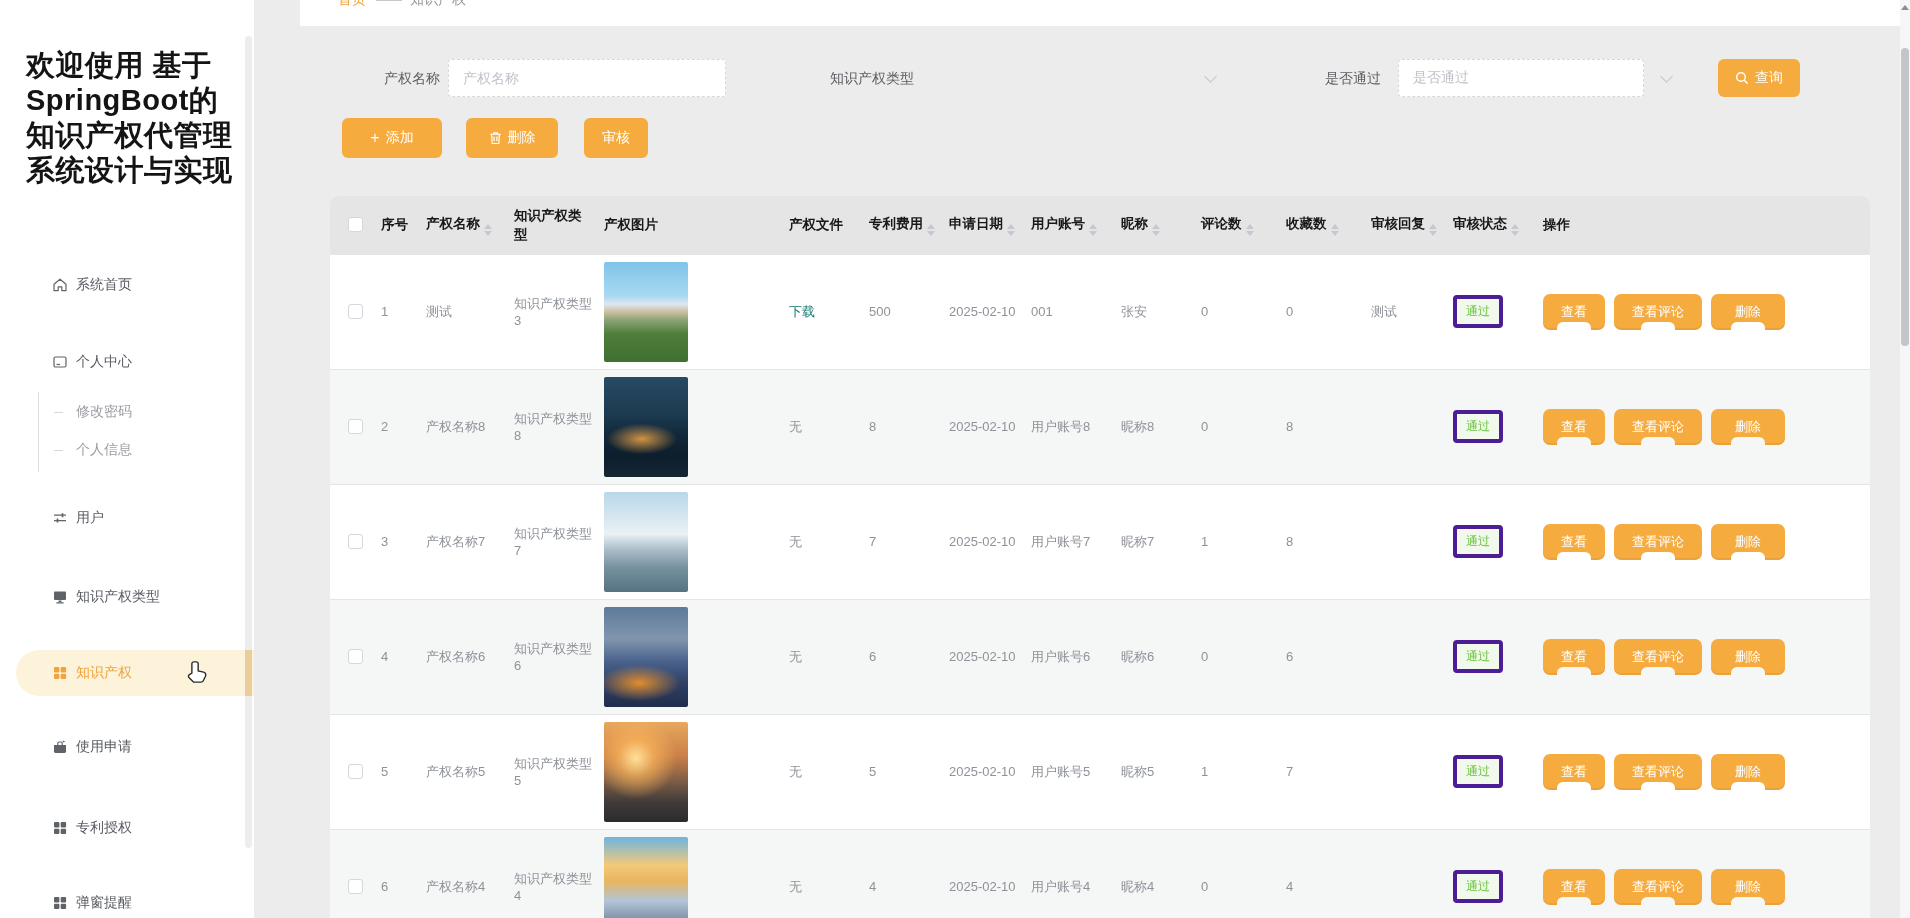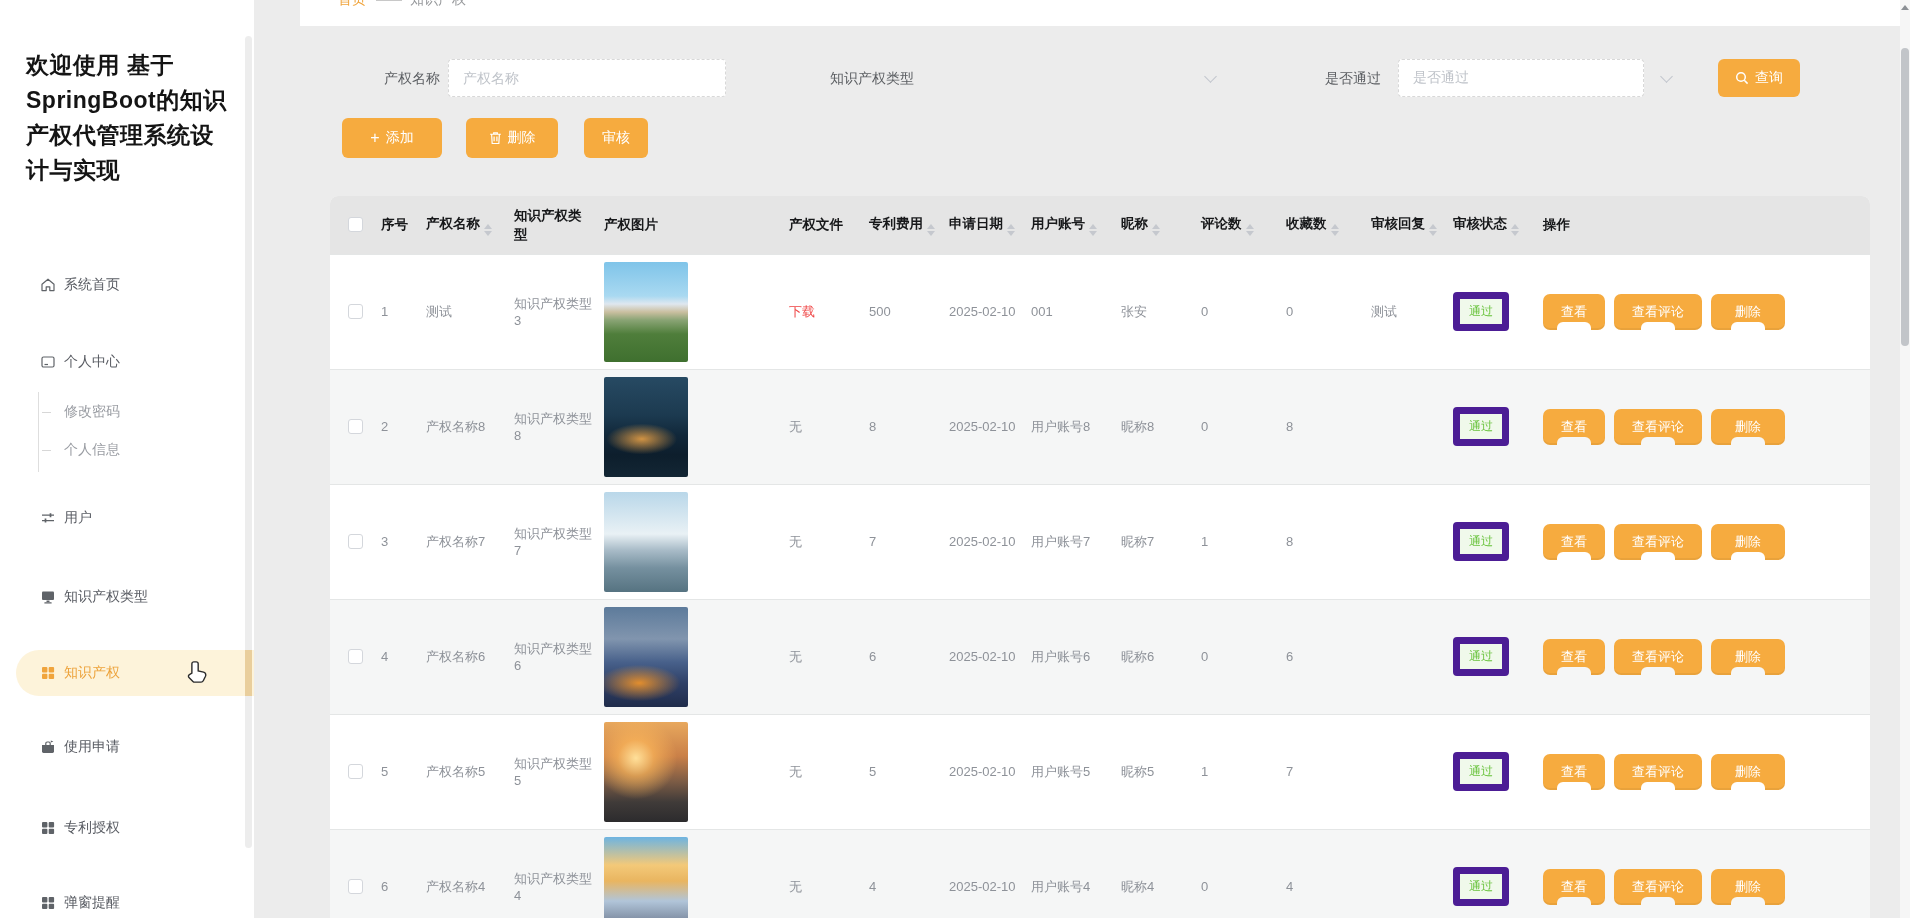--- a/index.html
+++ b/index.html
@@ -1,22 +1,22 @@
 <!DOCTYPE html>
 <html><head>
 <meta charset="utf-8">
 <style>
   * { margin:0; padding:0; box-sizing:border-box; }
   html,body { width:1910px; height:918px; overflow:hidden; }
   body { font-family:"Liberation Sans","DejaVu Sans",sans-serif; background:#ececec; position:relative; }
 
   
   .sidebar { position:absolute; left:0; top:0; width:254px; height:918px; background:#ffffff; z-index:5; }
-  .app-title { position:absolute; left:26px; top:48px; width:210px; font-size:23px; line-height:35px; font-weight:700; color:#141414; letter-spacing:0.5px; }
-  .menu-item { position:absolute; left:4px; width:212px; height:40px; display:flex; align-items:center; color:#595c63; font-size:14px; cursor:pointer; }
+  .app-title { position:absolute; left:26px; top:48px; width:210px; font-size:29px; line-height:35px; font-weight:700; color:#141414; letter-spacing:0.5px; }
+  .menu-item { position:absolute; left:16px; width:212px; height:40px; display:flex; align-items:center; color:#595c63; font-size:14px; cursor:pointer; }
   .menu-item .mi-icon { position:absolute; left:36px; width:16px; height:16px; display:flex; align-items:center; color:#5f6368; }
   .menu-item .mi-label { position:absolute; left:60px; white-space:nowrap; }
   .menu-item.sub { color:#9a9da3; }
   .menu-item.sub .mi-label { left:60px; }
   .menu-item.sub::before { content:""; position:absolute; left:38px; top:50%; width:9px; height:1px; background:#d7d7d7; }
   .tree-line { position:absolute; left:38px; top:392px; width:1px; height:80px; background:#dedede; }
   .active-pill { position:absolute; left:16px; right:0; top:650px; height:46px; background:#fdf3da; border-radius:23px 0 0 23px; }
   .menu-item.active { color:#eda33c; }
   .menu-item.active .mi-icon { color:#f0a43c; }
   .sb-scrollbar { position:absolute; left:245px; top:36px; width:7px; height:812px; background:#ededed; border-radius:4px; }
@@ -57,22 +57,22 @@
   .sort { display:inline-flex; flex-direction:column; gap:2px; margin-left:4px; vertical-align:-1px; }
   .sort .s-up { width:0; height:0; border-left:4px solid transparent; border-right:4px solid transparent; border-bottom:5px solid #c5c8ce; }
   .sort .s-dn { width:0; height:0; border-left:4px solid transparent; border-right:4px solid transparent; border-top:5px solid #c5c8ce; }
   .ph { width:84px; height:100px; border-radius:2px; }
   .ph-0 { background:linear-gradient(180deg,#7fc4e9 0%,#a9d9f1 34%,#dfe7ef 42%,#cabfa0 50%,#8aa475 58%,#4f7e3b 72%,#3f702f 100%); }
   .ph-1 { background:radial-gradient(ellipse 60% 22% at 45% 62%, rgba(242,166,70,.85), rgba(242,166,70,0) 70%),linear-gradient(180deg,#274a63 0%,#1c3a50 38%,#11283a 58%,#0d1e2c 78%,#132634 100%); }
   .ph-2 { background:linear-gradient(180deg,#b9d7e9 0%,#e9f1f5 42%,#a9bcc8 58%,#75909f 76%,#567381 100%); }
   .ph-3 { background:radial-gradient(ellipse 70% 26% at 42% 76%, rgba(245,150,40,.9), rgba(245,150,40,0) 70%),linear-gradient(180deg,#5d7b9b 0%,#8195ae 32%,#48618b 55%,#2f4067 76%,#202c4b 100%); }
   .ph-4 { background:radial-gradient(circle at 38% 36%, #ffe09a, rgba(255,185,90,.65) 22%, rgba(255,185,90,0) 50%),linear-gradient(180deg,#e8a85d 0%,#ca8048 34%,#7b5b45 60%,#403b39 80%,#2c2b2d 100%); }
   .ph-5 { background:linear-gradient(180deg,#6eb4e1 0%,#f3c979 28%,#e9b560 44%,#b1c5d9 64%,#7e8ca1 84%,#5b6679 100%); }
-  .dl-link { color:#ef4444; cursor:pointer; }
-  .badge-pass { display:inline-block; padding:4px 9px; font-size:12px; color:#67c23a; background:#f0f9eb; border:7px solid #4c1d95; border-radius:4px; }
+  .dl-link { color:#0f766e; cursor:pointer; }
+  .badge-pass { display:inline-block; padding:4px 9px; font-size:12px; color:#67c23a; background:#f0f9eb; border:4px solid #4c1d95; border-radius:4px; }
   .act { position:relative; display:inline-flex; align-items:center; justify-content:center; height:36px; background:#f6ab3f; color:#fff; border:none; border-radius:7px; font-size:13px; font-family:inherit; cursor:pointer; margin-right:9px; box-shadow:inset 0 -2px 0 rgba(0,0,0,.05); }
   .act::after { content:""; position:absolute; left:50%; bottom:-1px; transform:translateX(-50%); width:34px; height:9px; background:var(--rb); border-radius:6px 6px 0 0; }
   .act.w1 { width:62px; } .act.w2 { width:88px; } .act.w3 { width:74px; }
 
   
   .page-scrollbar { position:absolute; right:0; top:0; width:10px; height:918px; background:#f6f6f6; z-index:10; }
   .ps-thumb { position:absolute; left:1px; top:48px; width:8px; height:298px; background:#c2c5c9; border-radius:4px; }
   .ps-arrow { position:absolute; left:1px; top:5px; width:0; height:0; border-left:4px solid transparent; border-right:4px solid transparent; border-bottom:5px solid #8b8f94; }
 </style>
 </head>

